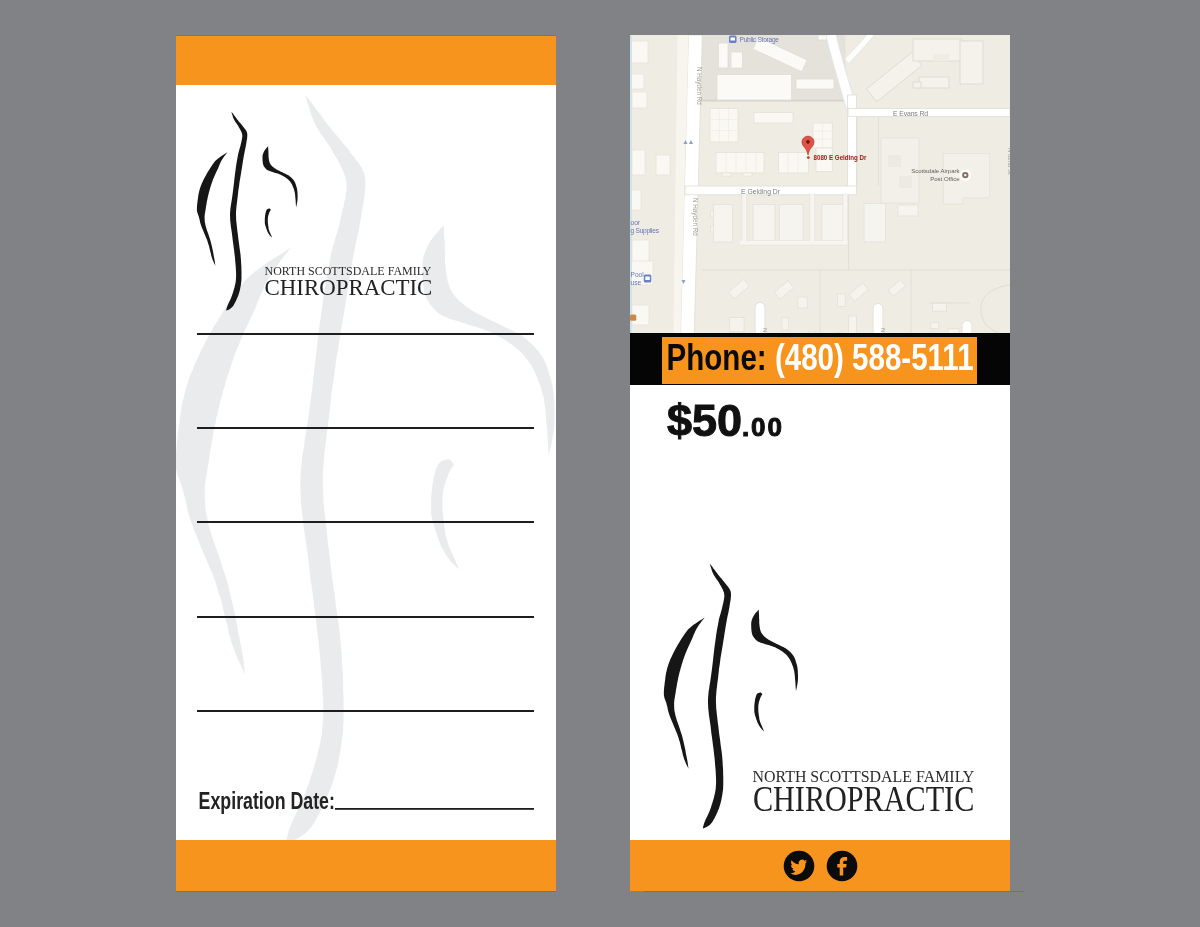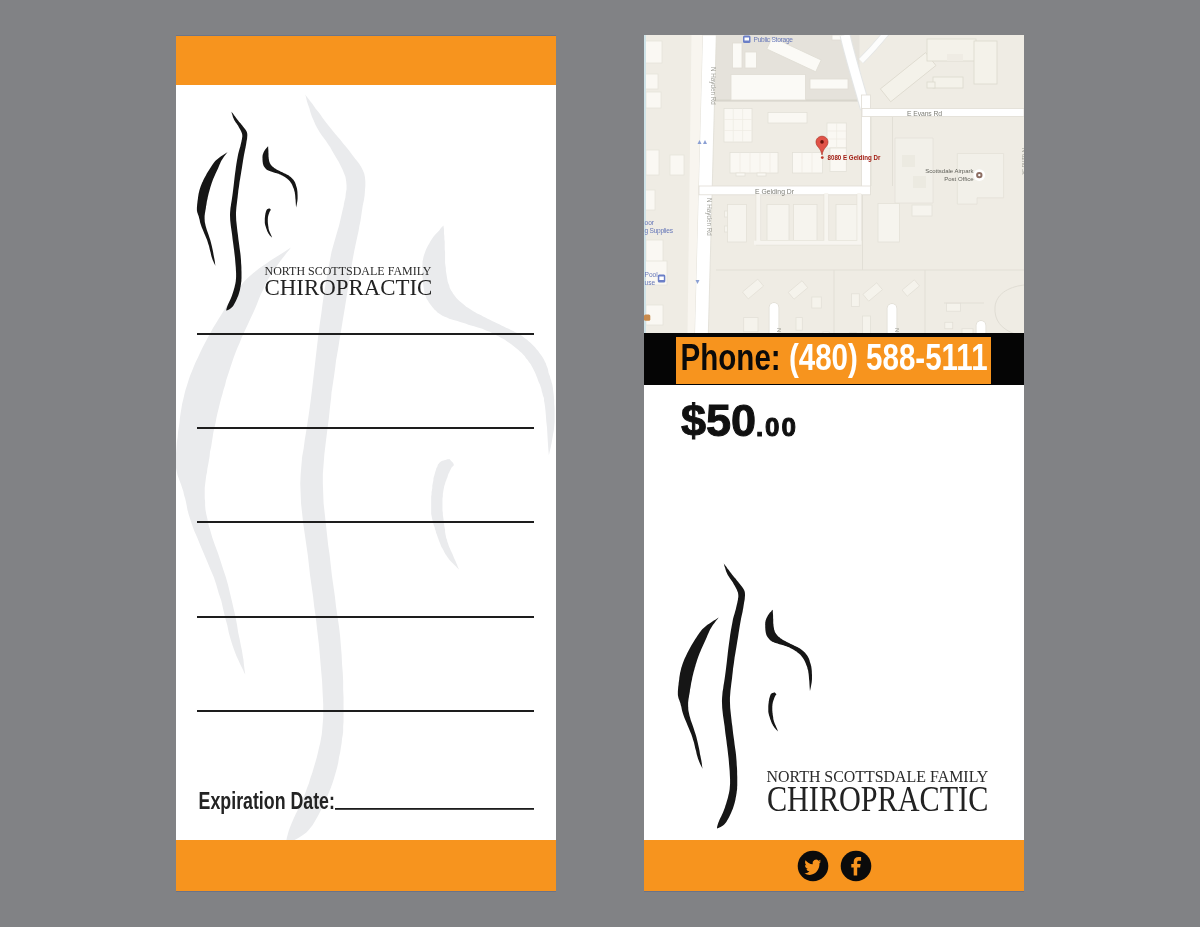--- a/index.html
+++ b/index.html
@@ -50,21 +50,21 @@
   <div class="abs" style="left:21px;top:674px;width:337px;height:1.8px;background:#1d1d1d;"></div>
 
   <svg class="abs" style="left:0;top:740px;" width="380" height="60">
     <text x="22.6" y="32.5" font-size="24" font-weight="bold" fill="#232323" textLength="136.3" lengthAdjust="spacingAndGlyphs">Expiration Date:</text>
     <rect x="159" y="32" width="199" height="1.8" fill="#1d1d1d"></rect>
   </svg>
 
   <div class="abs" style="left:0;top:804px;width:380px;height:51px;background:#f7941e;"></div>
 </div>
 
-<div class="abs" id="cardR" style="left:644px;top:35px;width:380px;height:856px;background:#ffffff;overflow:hidden;">
+<div class="abs" id="cardR" style="left:630px;top:35px;width:380px;height:856px;background:#ffffff;overflow:hidden;">
 
   <svg class="abs" style="left:0;top:0;" width="380" height="299" viewBox="0 0 380 299">
 
     <rect x="0" y="0" width="380" height="299" fill="#efece4"></rect>
 
     <rect x="71" y="0" width="144.5" height="66.5" fill="#e5e2db"></rect>
     <rect x="71" y="64.5" width="144.5" height="2" fill="#d8d5cc"></rect>
 
     <g stroke="#e2dfd6" stroke-width="1" fill="none">
       <line x1="72" y1="235" x2="380" y2="235"></line>

